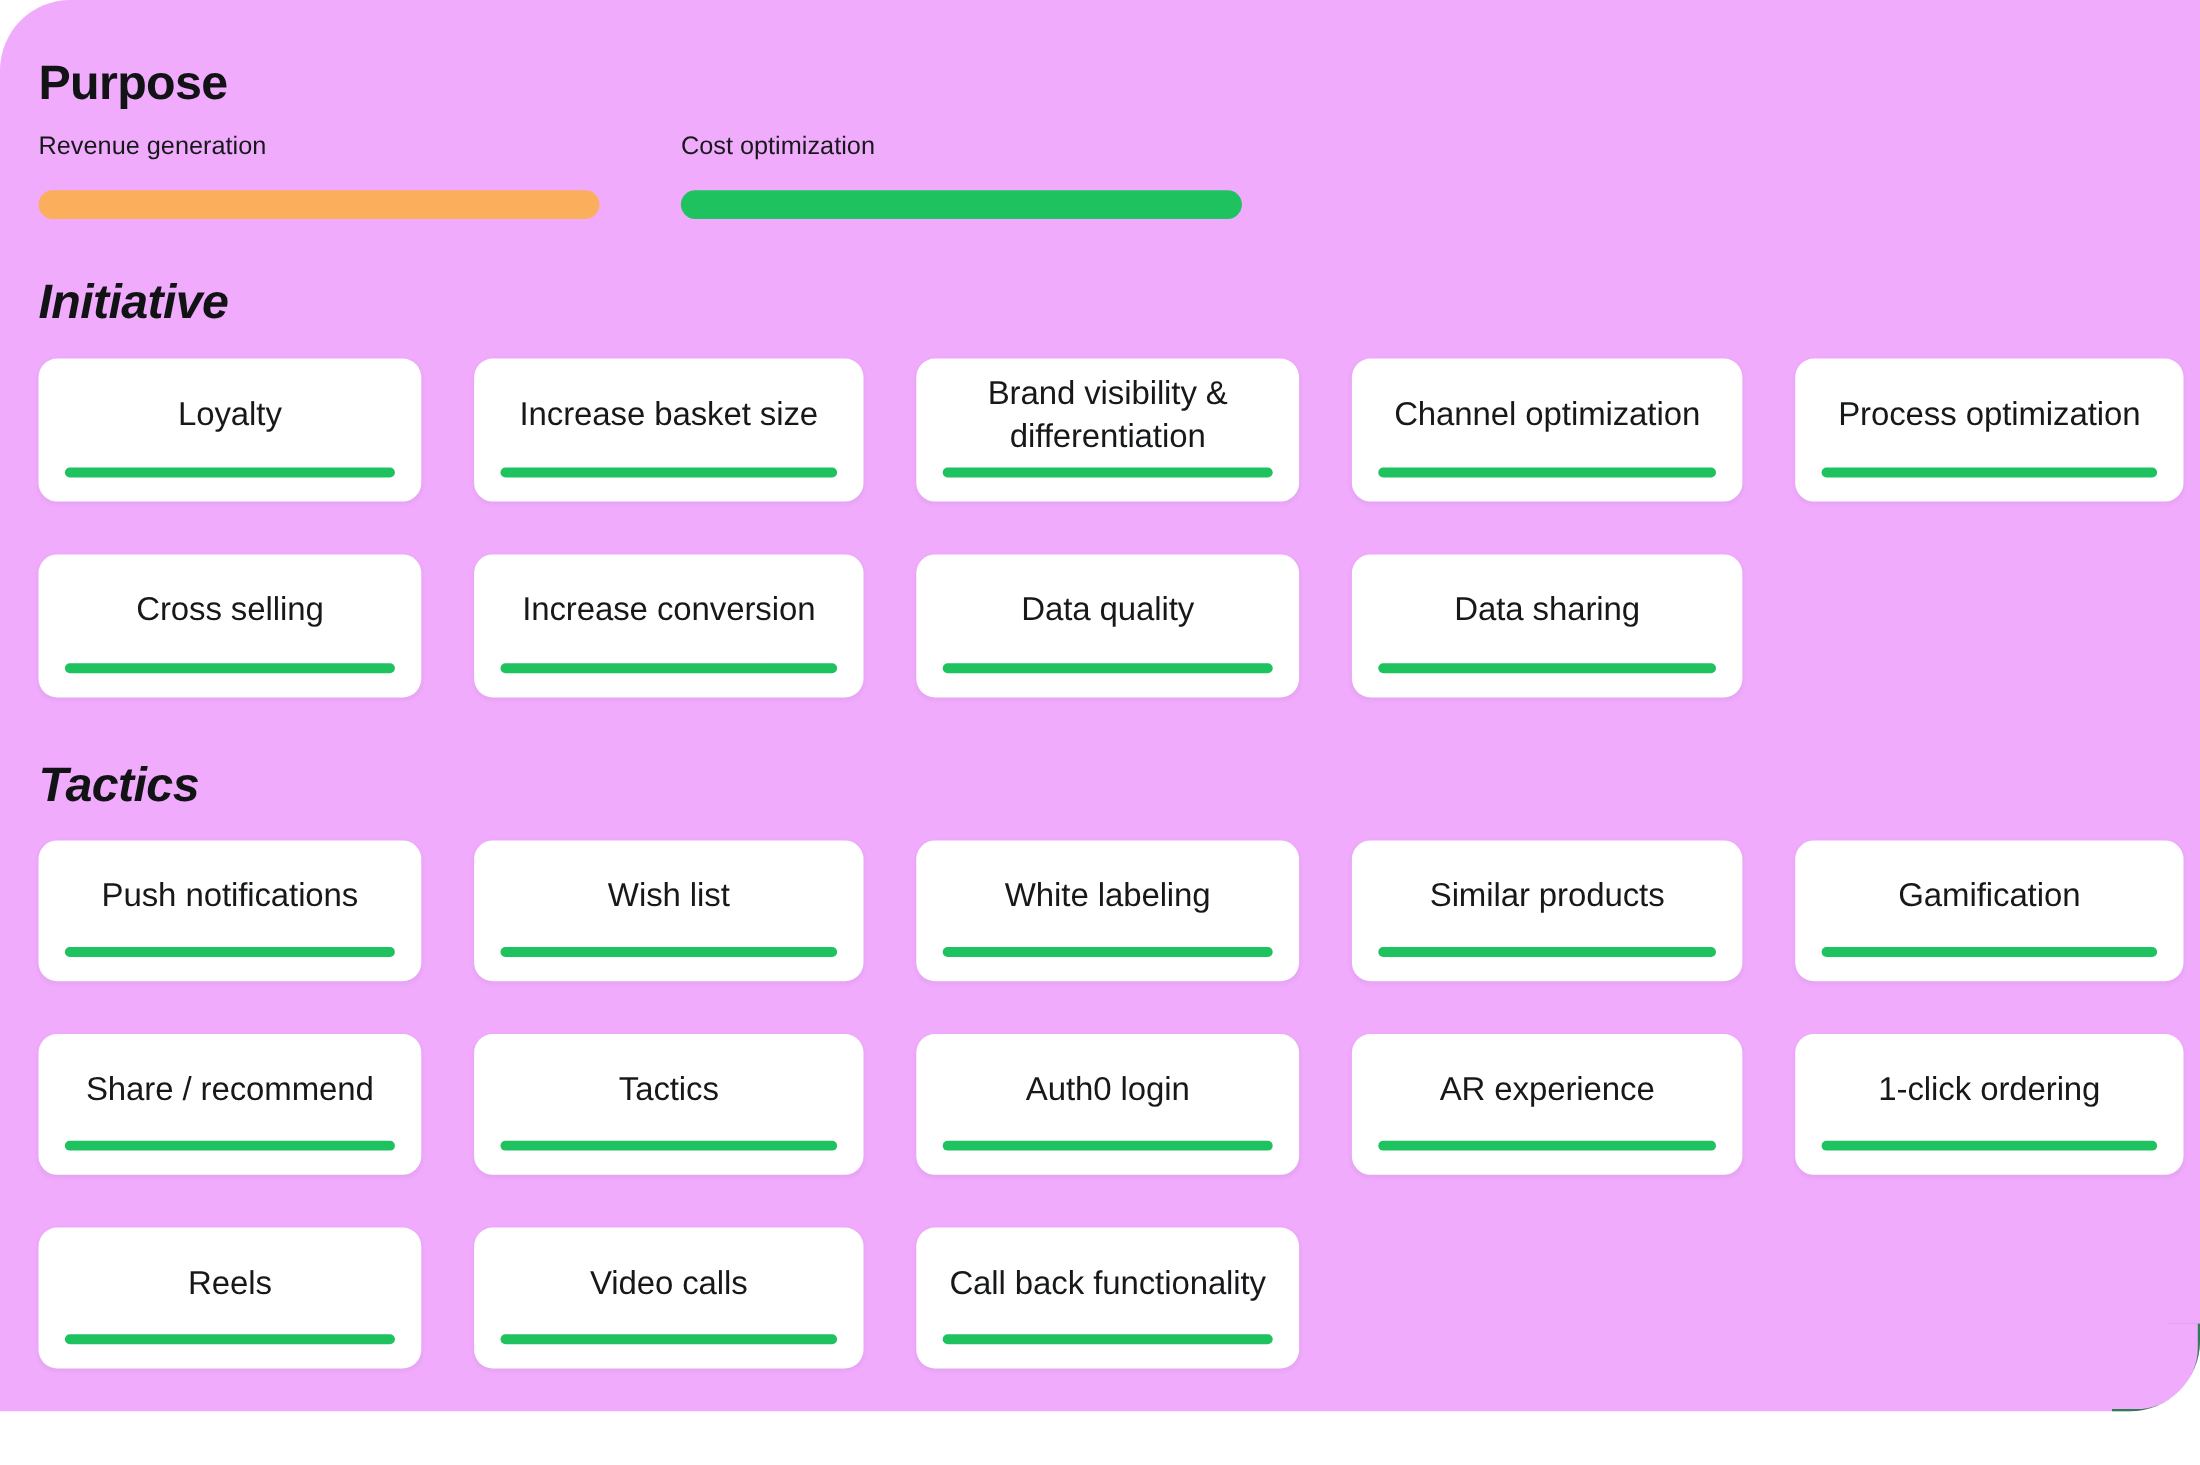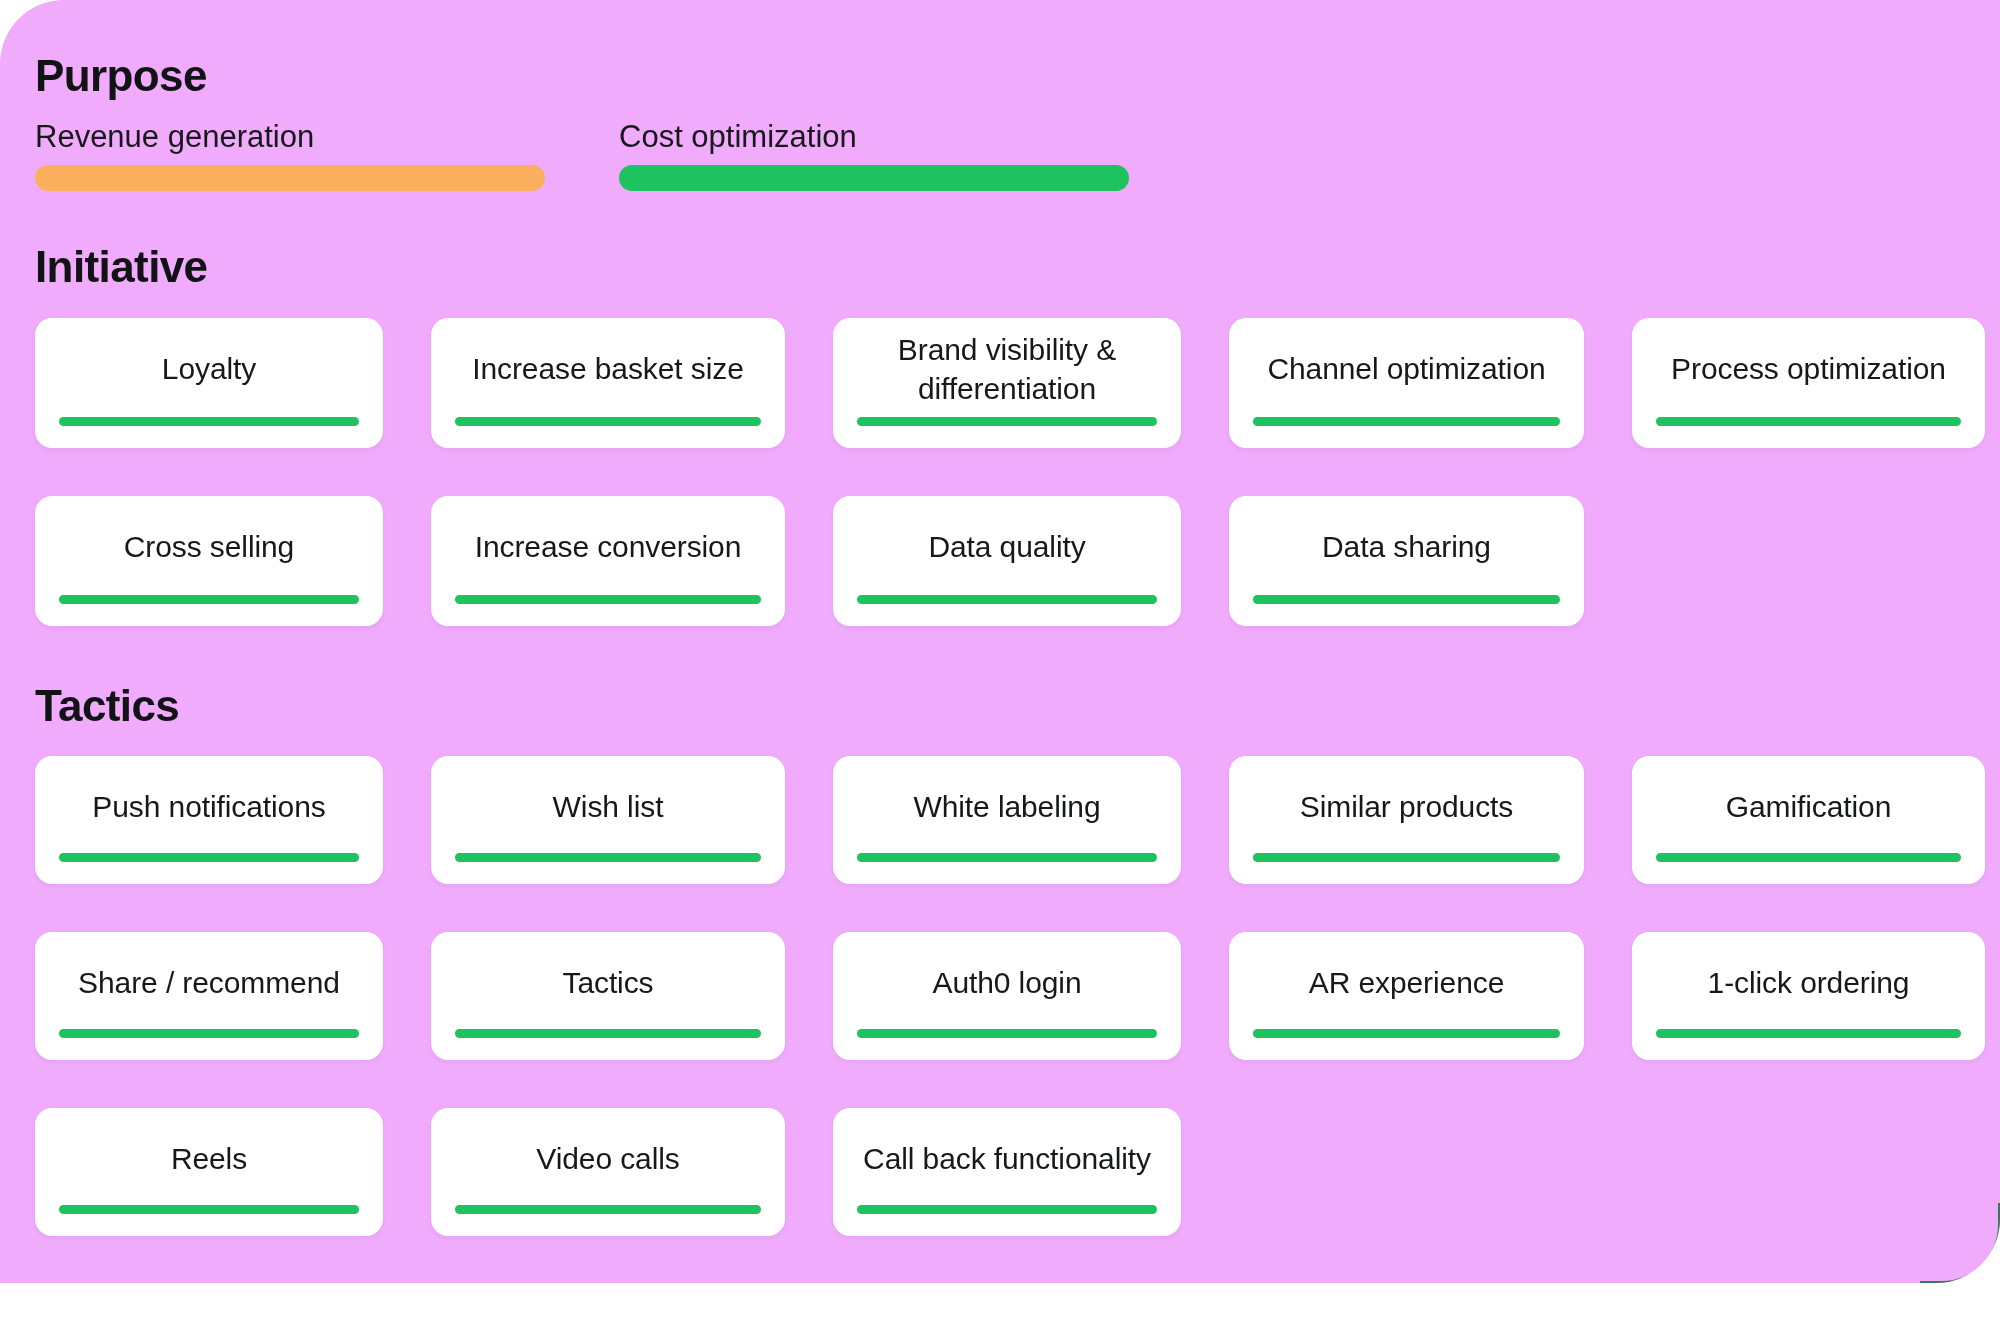--- a/index.html
+++ b/index.html
@@ -55,40 +55,40 @@
   .purpose-title { margin-bottom: 18px; }
 
   .purpose-row {
     display: flex;
     gap: 74px;
   }
   .purpose-item {
     width: 510px;
   }
   .purpose-label {
-    font-size: 31px;
+    font-size: 23px;
     font-weight: 400;
     color: #16181a;
     line-height: 1.25;
-    margin-bottom: 8px;
+    margin-bottom: 26px;
     white-space: nowrap;
   }
   .purpose-bar {
     height: 26px;
     border-radius: 13px;
     width: 100%;
   }
   .purpose-bar.revenue { background: #fbaf5d; }
   .purpose-bar.cost    { background: #1ec25e; }
 
   
   .initiative-block { margin-top: 52px; }
   .tactics-block    { margin-top: 56px; }
 
-  .block-title { margin-bottom: 26px; }
+  .block-title { margin-bottom: 26px; font-style: italic; }
 
   .card-grid {
     display: grid;
     grid-template-columns: 348px 354px 348px 355px 353px;
     column-gap: 20px;
     row-gap: 18px;
     gap: 48px;
   }
 
   .card {

